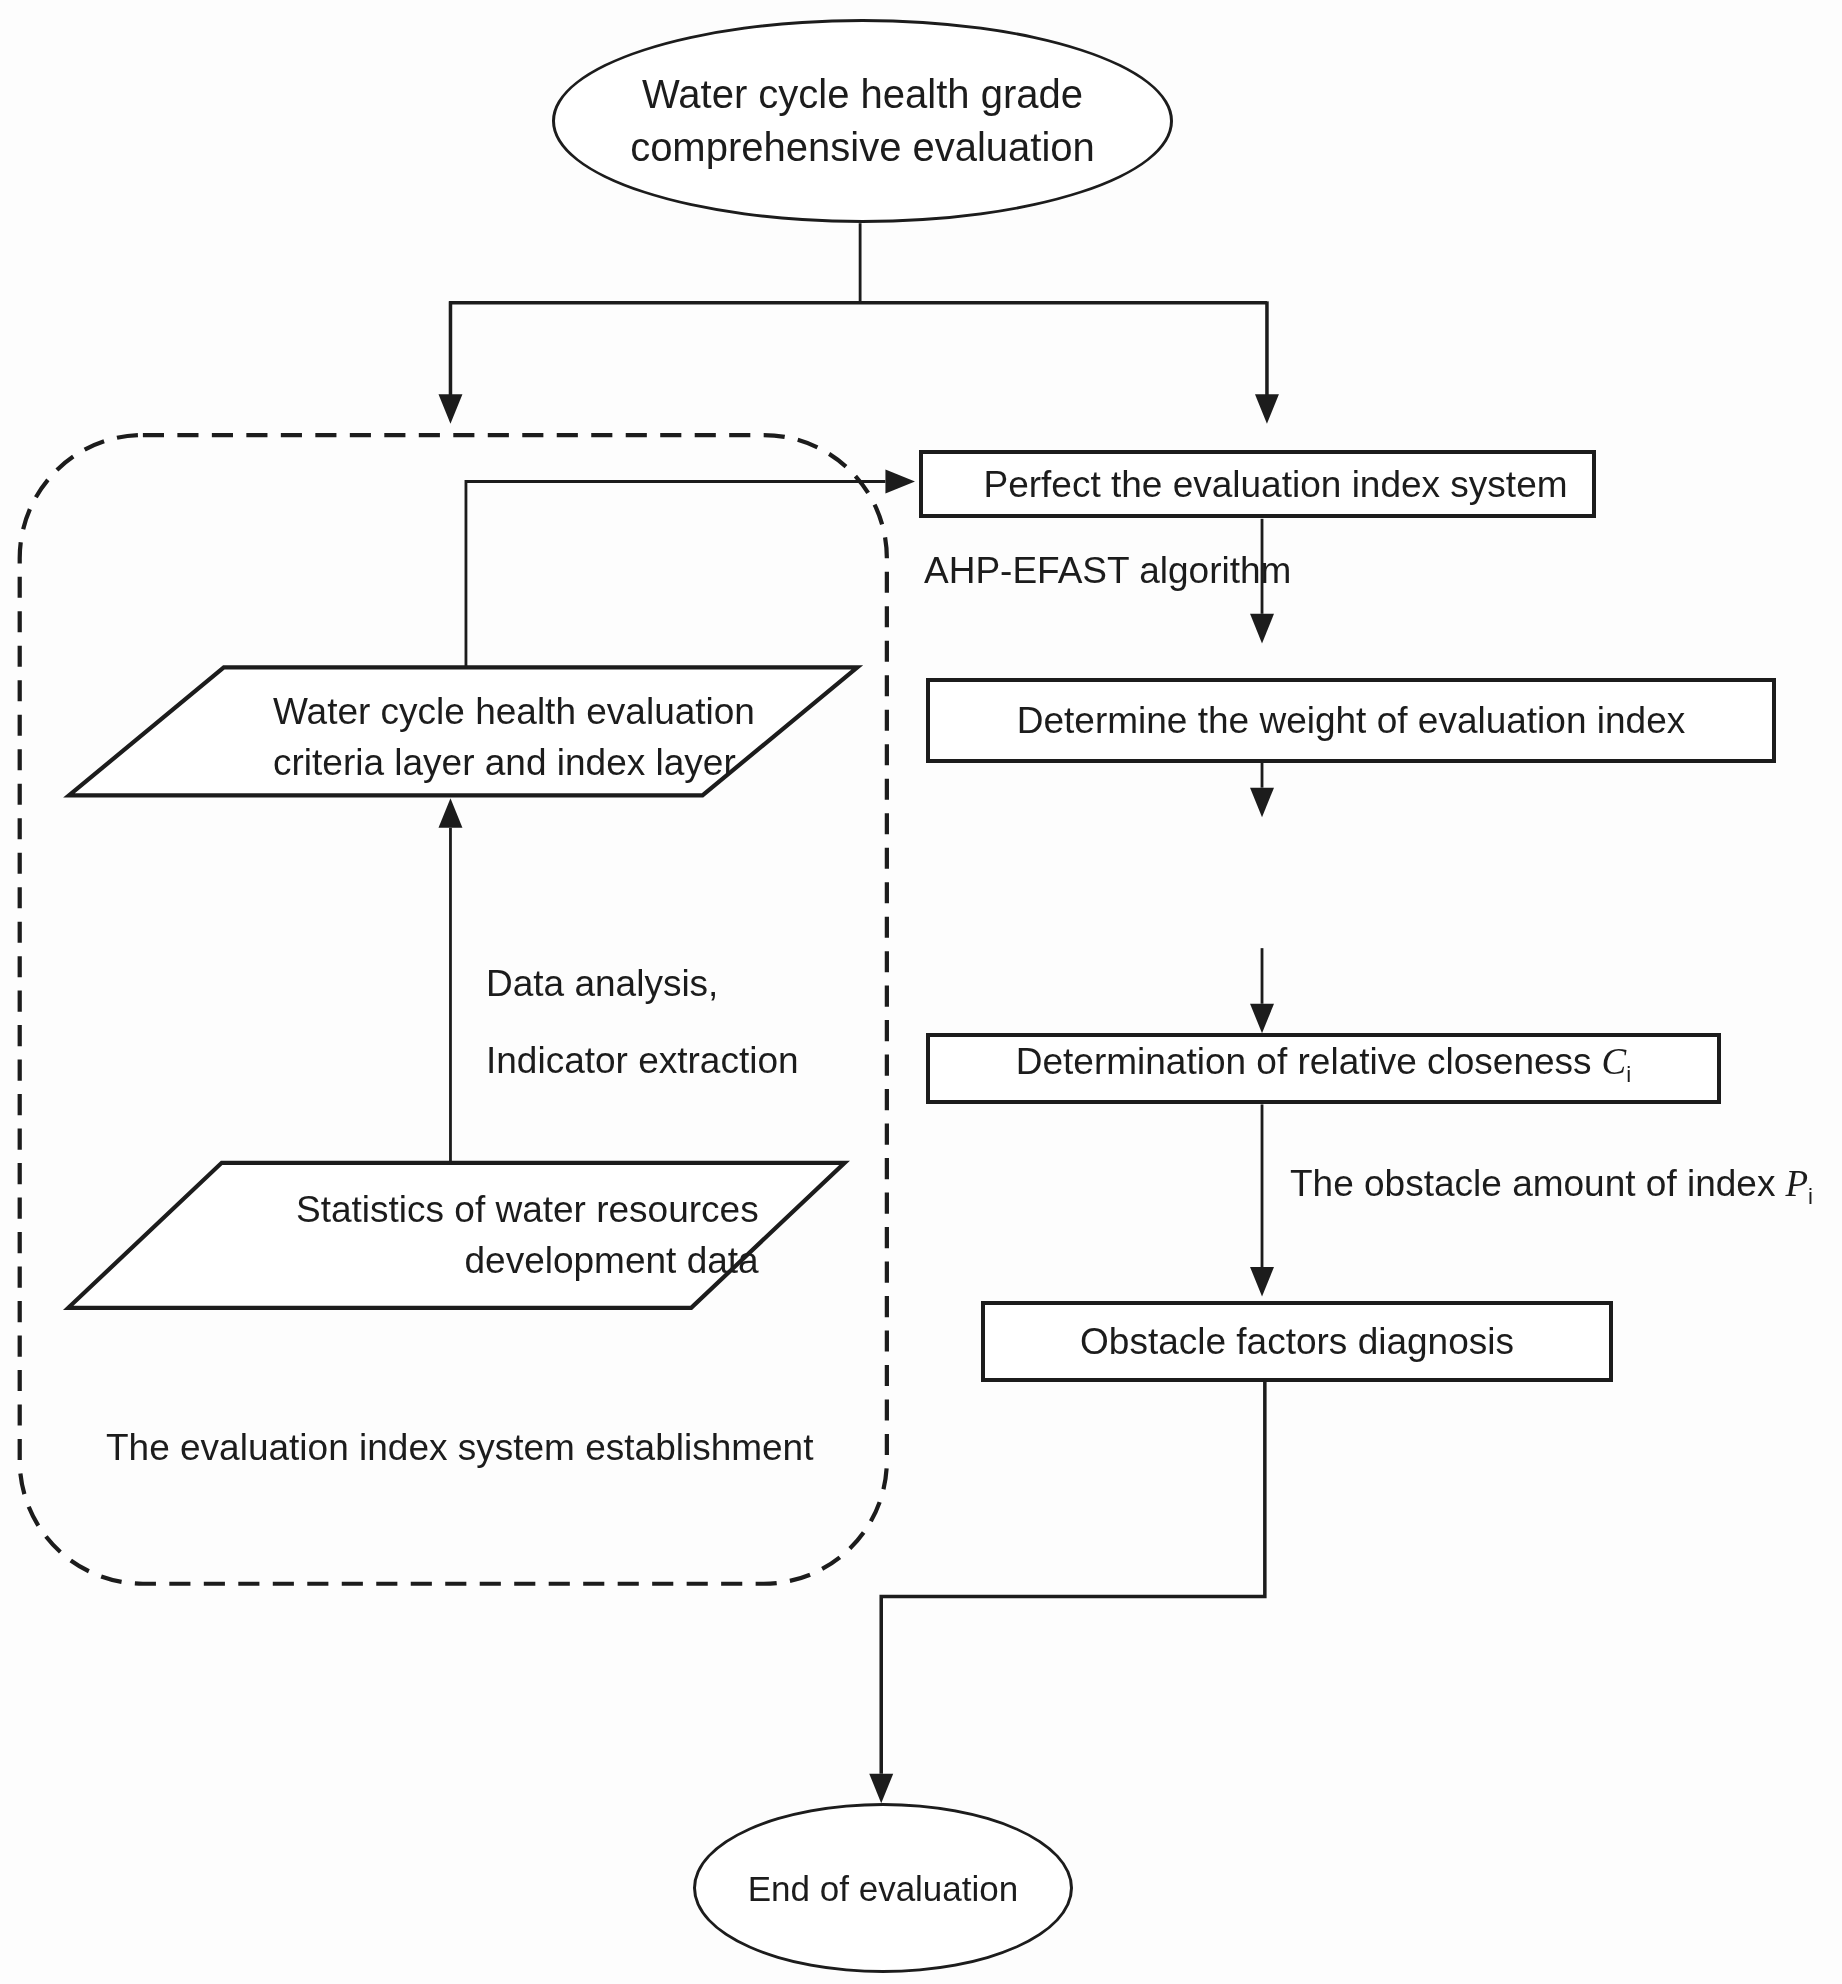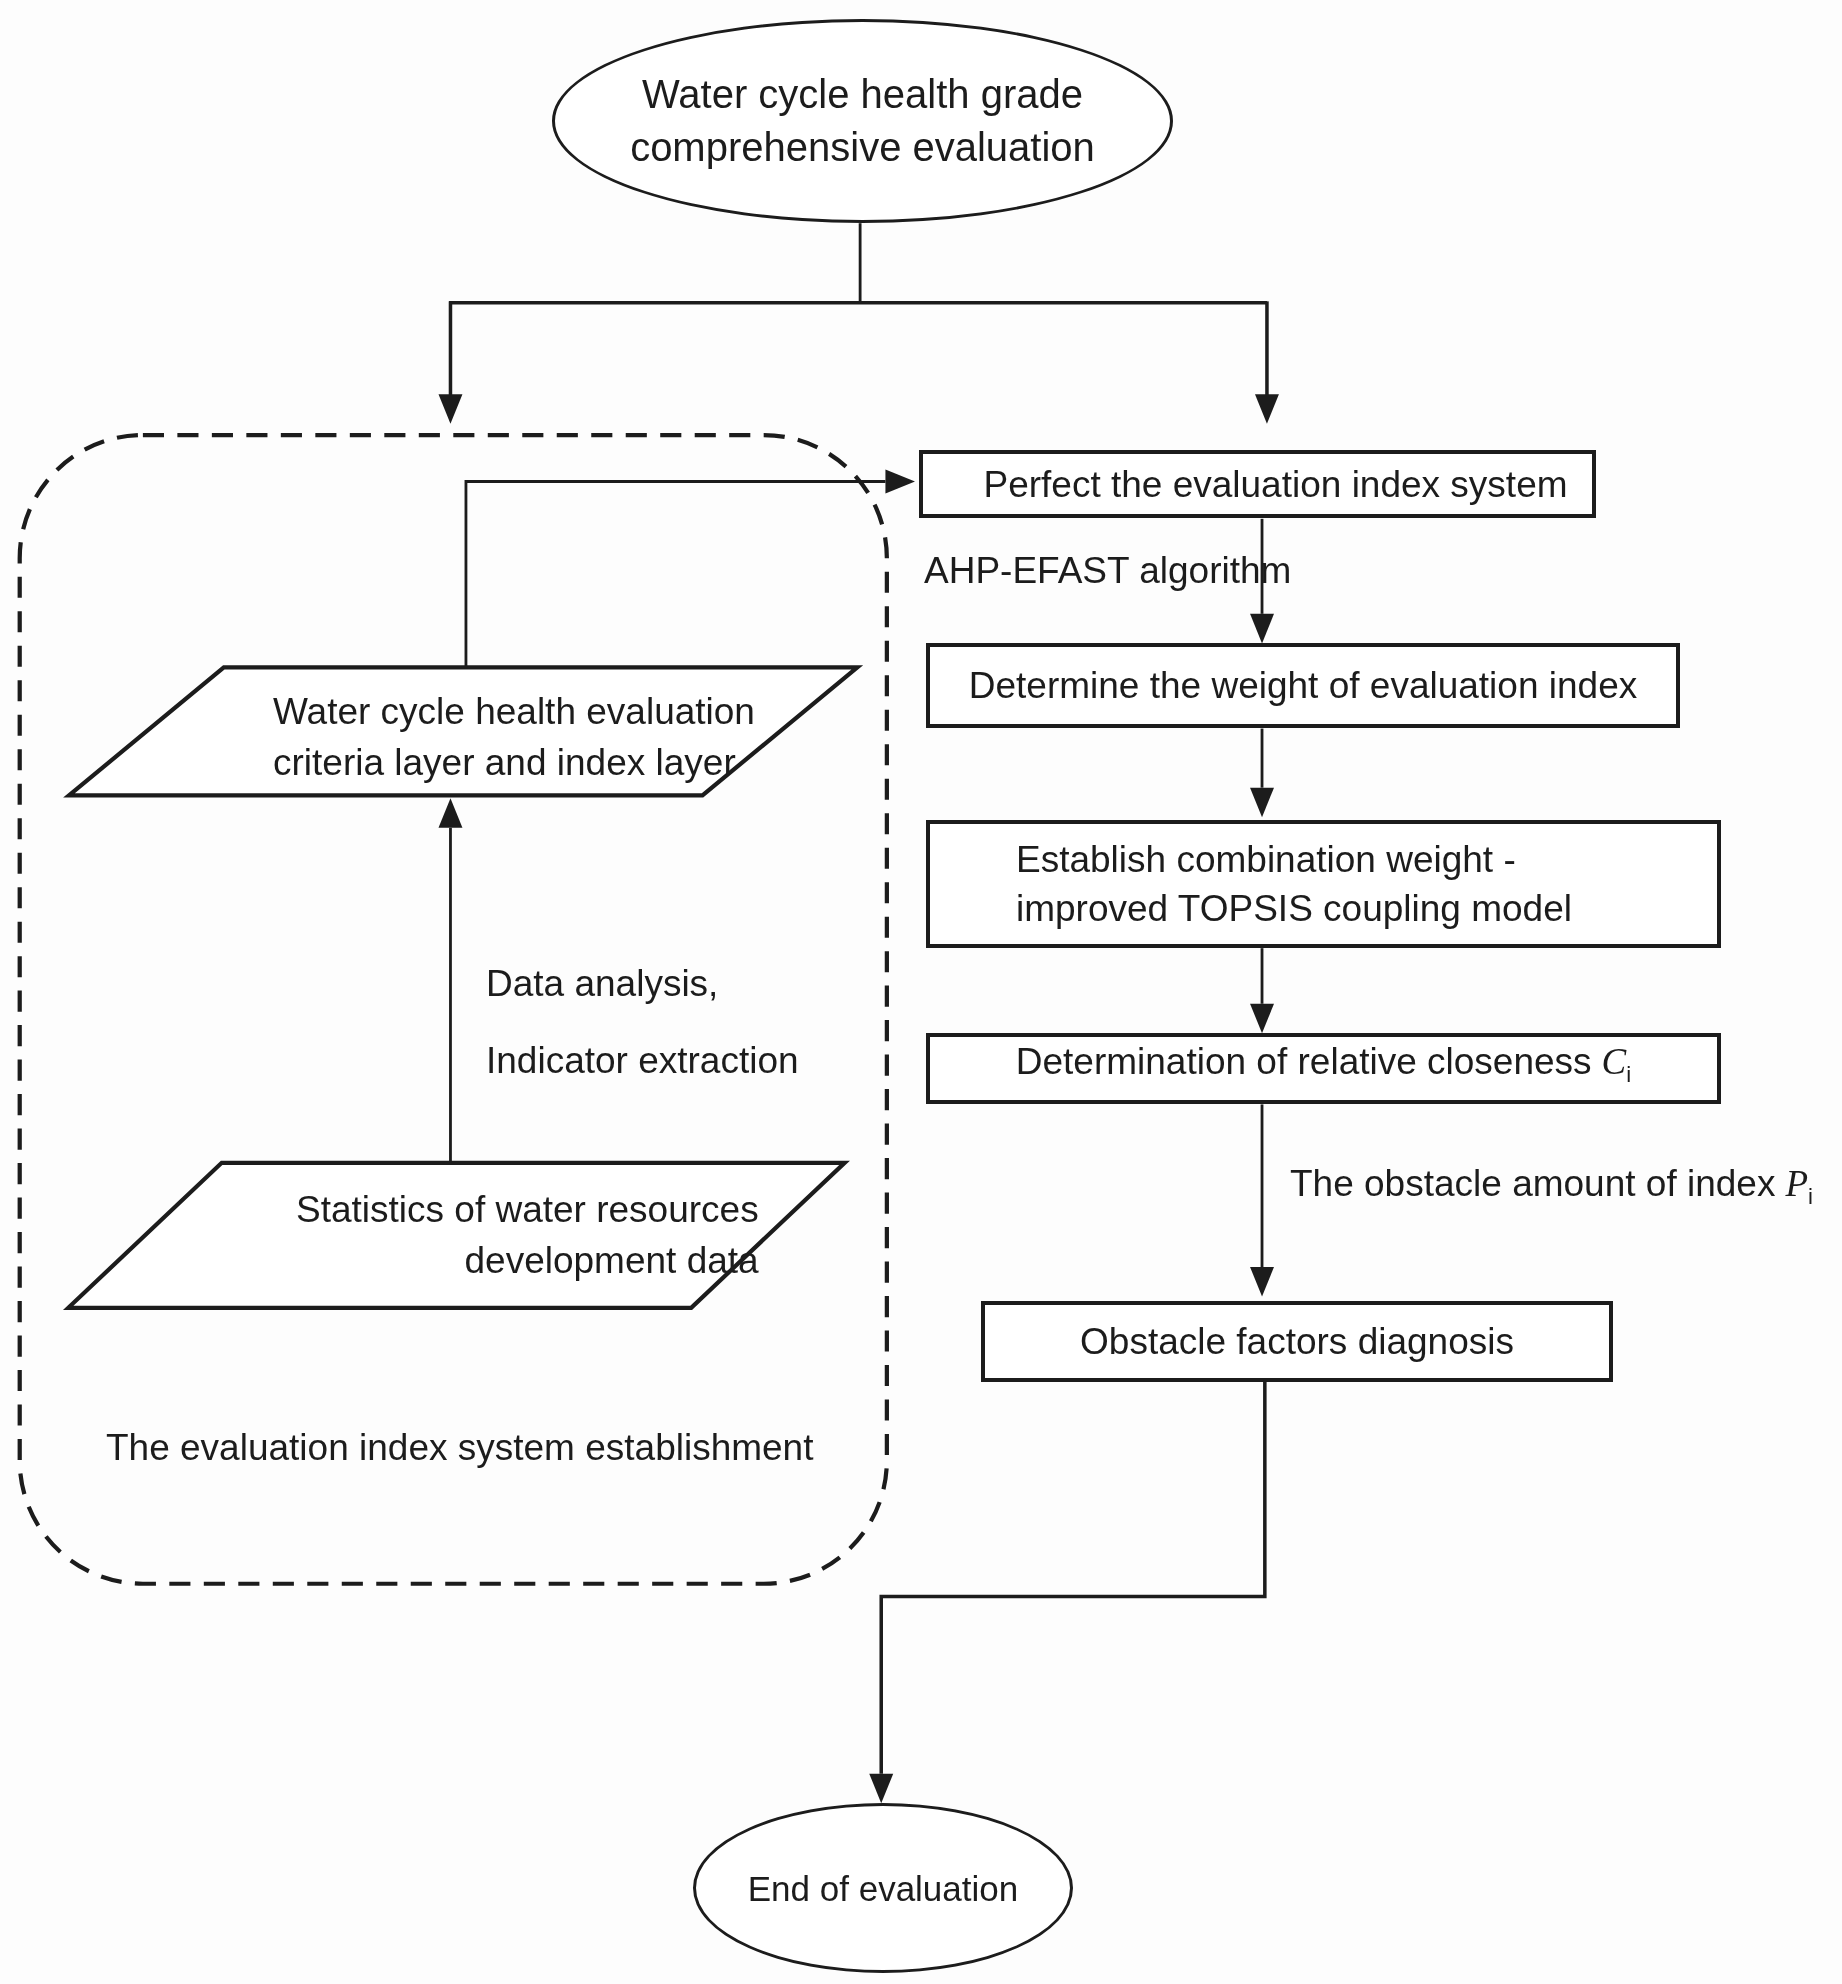--- a/index.html
+++ b/index.html
@@ -12,21 +12,21 @@
         font-size:37px;line-height:49px;text-align:center;}
   .node .node-text{display:block;}
   .ellipse{border-radius:50%;border-width:3.5px;}
   .label{position:absolute;white-space:nowrap;font-size:37px;line-height:42px;}
   .two-line{line-height:51px;}
   .mvar{font-family:"Liberation Serif",serif;font-style:italic;margin-left:0.27em;}
   sub{font-size:0.6em;}
   
   #node-start{left:552px;top:19px;width:621px;height:204px;font-size:40px;line-height:53px;}
   #node-perfect{left:919px;top:450px;width:677px;height:68px;padding-left:36px;}
-  #node-determine{left:926px;top:643px;width:754px;height:85px;}
+  #node-determine{left:926px;top:678px;width:850px;height:85px;}
   #node-establish{left:926px;top:820px;width:795px;height:128px;justify-content:flex-start;
                   text-align:left;padding-left:86px;}
   #node-closeness{left:926px;top:1033px;width:795px;height:71px;}
   #node-obstacle{left:981px;top:1301px;width:632px;height:81px;}
   #node-end{left:693px;top:1803px;width:380px;height:170px;font-size:35px;border-width:3.5px;}
   
   #lbl-criteria{left:273px;top:686px;text-align:left;line-height:51px;}
   #lbl-statistics{left:296px;top:1184px;text-align:right;line-height:51px;}
   #lbl-ahp{left:924px;top:550px;}
   #lbl-data{left:486px;top:945px;text-align:left;line-height:77px;}
@@ -92,26 +92,20 @@
   </div>
 
   <div class="node" id="node-perfect">
     <span class="node-text">Perfect the evaluation index system</span>
   </div>
 
   <div class="node" id="node-determine">
     <span class="node-text">Determine the weight of evaluation index</span>
   </div>
 
-  <div class="node" id="node-establish">
-    <span class="node-text">
-      <span style="display:block">Establish combination weight -</span>
-      <span style="display:block">improved TOPSIS coupling model</span>
-    </span>
-  </div>
 
   <div class="node" id="node-closeness">
     <span class="node-text">
       <span>Determination of relative closeness</span><span class="mvar">C</span><sub>i</sub>
     </span>
   </div>
 
   <div class="node" id="node-obstacle">
     <span class="node-text">Obstacle factors diagnosis</span>
   </div>

